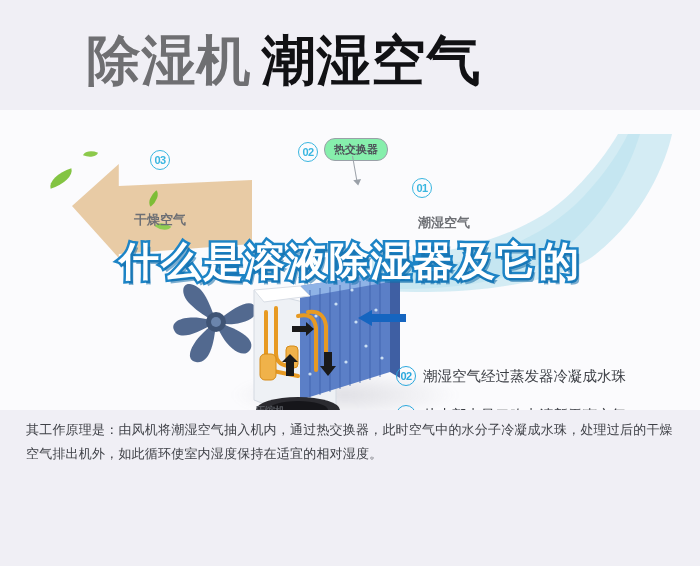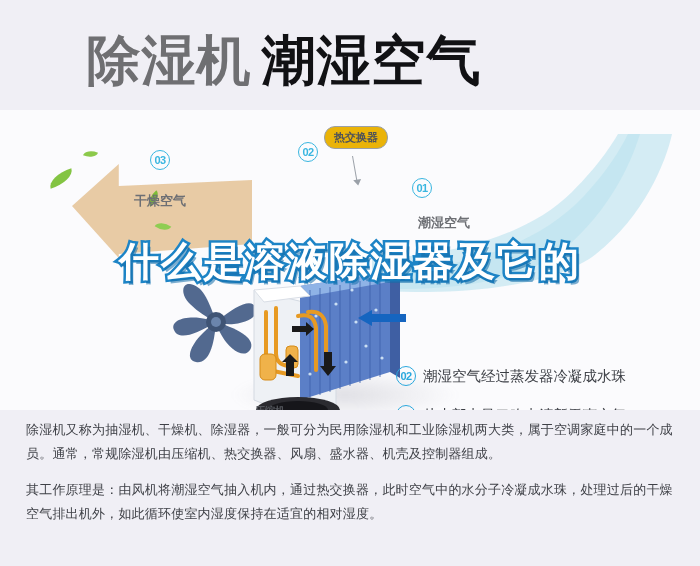--- a/index.html
+++ b/index.html
@@ -95,29 +95,29 @@
     background: transparent;
     letter-spacing: -.5px;
   }
   .diag-label {
     position: absolute;
     color: #6d6f74; font-size: 13px; font-weight: bold;
     white-space: nowrap;
   }
 
   .badge-03 { left: 150px; top: 40px; }
-  .label-dry { left: 134px; top: 82px; }
+  .label-dry { left: 134px; top: 101px; }
 
   .badge-02 { left: 298px; top: 32px; }
   .bubble {
-    position: absolute; left: 324px; top: 16px;
+    position: absolute; left: 324px; top: 28px;
     padding: 3px 9px;
     border: 1.4px solid #9aa0a8;
     border-radius: 11px;
-    background: #eab308;
+    background: #86efac;
     color: #4e5259; font-size: 11px; font-weight: bold;
     white-space: nowrap;
   }
   .bubble-tail {
     position: absolute; left: 352px; top: 46px;
     width: 1.4px; height: 26px; background: #9aa0a8;
     transform: rotate(-10deg); transform-origin: top center;
   }
   .bubble-tail::after {
     content:""; position:absolute; left:-3px; bottom:-4px;
@@ -313,17 +313,16 @@
       </div>
     </div>
 
   </div>
 
   <div class="overlay">
     <div class="overlay-line">什么是溶液除湿器及它的</div>
   </div>
 
   <div class="copy">
-    <p>除湿机又称为抽湿机、干燥机、除湿器，一般可分为民用除湿机和工业除湿机两大类，属于空调家庭中的一个成员。通常，常规除湿机由压缩机、热交换器、风扇、盛水器、机壳及控制器组成。</p>
     <p>其工作原理是：由风机将潮湿空气抽入机内，通过热交换器，此时空气中的水分子冷凝成水珠，处理过后的干燥空气排出机外，如此循环使室内湿度保持在适宜的相对湿度。</p>
   </div>
 
 </div>
 
 </body></html>

